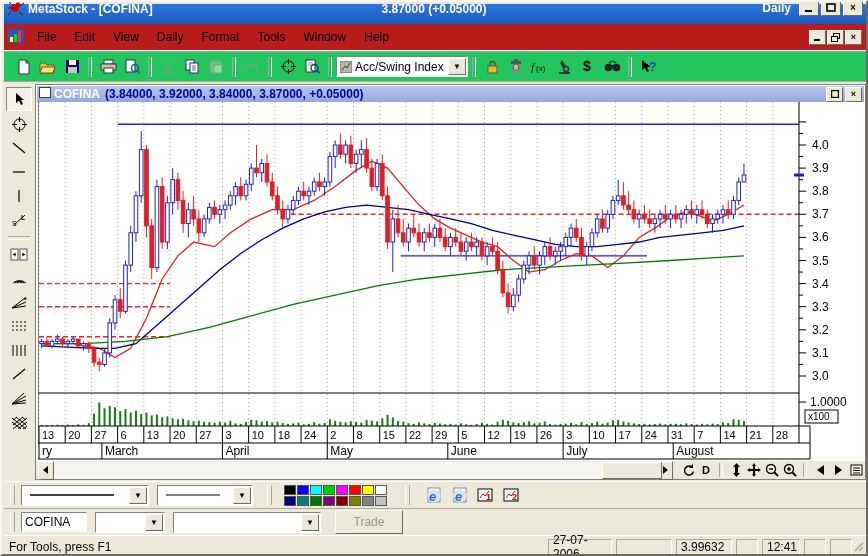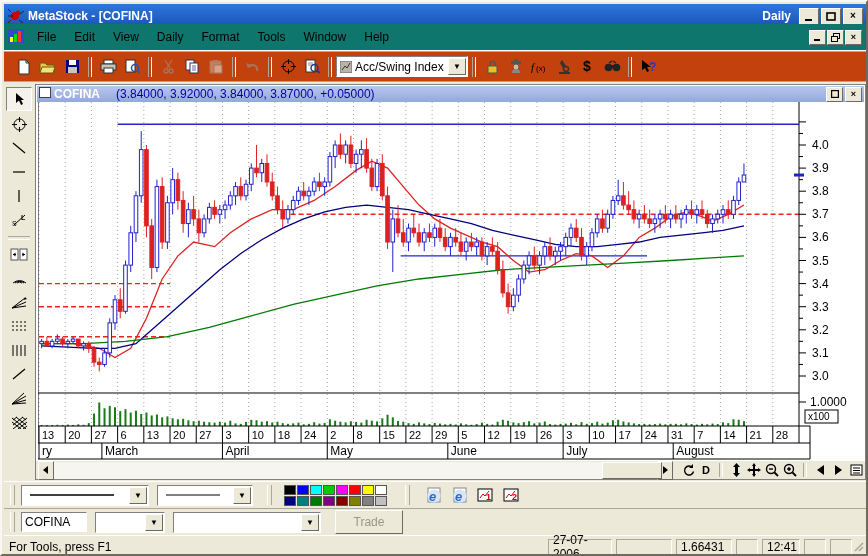--- a/index.html
+++ b/index.html
@@ -1,50 +1,50 @@
 <!DOCTYPE html>
 <html><head>
 <meta charset="utf-8">
 <style>
   html,body{margin:0;padding:0;background:#d8d4c8;}
   #app{position:relative;width:868px;height:556px;background:#ece9d8;
        border:2px solid;border-color:#f8f7f2 #6d6a60 #6d6a60 #f8f7f2;box-sizing:border-box;
        font-family:"Liberation Sans",sans-serif;font-size:12px;overflow:hidden;}
   .titlebar{position:absolute;left:2px;top:2px;width:862px;height:20px;
        background:linear-gradient(180deg,#2f76dd,#1653b6);color:#fff;font-weight:bold;
-       display:flex;align-items:center;padding:12px 3px;box-sizing:border-box;}
+       display:flex;align-items:flex-end;padding:12px 3px;box-sizing:border-box;}
   .titlebar .center{position:absolute;left:300px;width:260px;text-align:center;}
   .titlebar .right{position:absolute;right:3px;display:flex;align-items:center;gap:2px;}
   .winbtn{width:18px;height:15px;background:#ece9d8;border:1px solid;border-color:#fff #6d6a60 #6d6a60 #fff;
        display:flex;align-items:center;justify-content:center;color:#000;font-size:10px;font-weight:bold;line-height:1;}
   .menubar{position:absolute;left:2px;top:22px;width:862px;height:26px;display:flex;align-items:center;
-       border-bottom:1px solid #fff;background:#0f766e;}
+       border-bottom:1px solid #fff;background:#b91c1c;}
   .menuitem{padding:4px 9px;color:#000;}
   .menubar .right{position:absolute;right:4px;display:flex;gap:1px;}
   .smbtn{width:15px;height:13px;background:#ece9d8;border:1px solid;border-color:#fff #6d6a60 #6d6a60 #fff;
        display:flex;align-items:center;justify-content:center;font-size:9px;font-weight:bold;}
   .toolbar{position:absolute;left:2px;top:49px;width:862px;height:31px;display:flex;align-items:center;
-       border-top:1px solid #aca899;border-bottom:1px solid #aca899;background:#c2410c;padding-left:8px;box-sizing:border-box;}
+       border-top:1px solid #aca899;border-bottom:1px solid #aca899;background:#22c55e;padding-left:8px;box-sizing:border-box;}
   .tbtn{width:24px;height:23px;display:flex;align-items:center;justify-content:center;}
   .tsep{width:2px;height:20px;border-left:1px solid #aca899;border-right:1px solid #fff;margin:0 4px;}
   .combo{height:21px;background:#fff;border:1px solid;border-color:#808080 #fff #fff #808080;
        display:flex;align-items:center;font-size:12px;position:relative;box-sizing:border-box;}
   .combo .arrow{position:absolute;right:1px;top:1px;bottom:1px;width:16px;background:#ece9d8;
        border:1px solid;border-color:#fff #6d6a60 #6d6a60 #fff;display:flex;align-items:center;justify-content:center;font-size:8px;}
   .lefttools{position:absolute;left:2px;top:82px;width:30px;height:396px;background:#ece9d8;
        display:flex;flex-direction:column;align-items:center;padding-top:3px;box-sizing:border-box;}
   .ltool{width:24px;height:22px;display:flex;align-items:center;justify-content:center;margin-bottom:2px;}
   .ltool.active{border:1px solid;border-color:#808080 #fff #fff #808080;background:#f4f2ea;}
   .lsep{width:22px;height:2px;border-top:1px solid #aca899;border-bottom:1px solid #fff;margin:3px 0;}
   .chartwin{position:absolute;left:33px;top:82px;width:831px;height:396px;background:#fff;
        border:1px solid #808080;box-sizing:border-box;}
   .charttitle{position:absolute;left:1px;top:1px;right:1px;height:16px;
        background:linear-gradient(180deg,#b9c6ec,#93a9dc);display:flex;align-items:center;padding:0 2px;
        font-weight:bold;font-size:12px;color:#fff;}
-  .charttitle .vals{color:#0000a8;margin-left:16px;font-weight:normal;}
+  .charttitle .vals{color:#0000a8;margin-left:5px;font-weight:bold;}
   .charttitle .right{position:absolute;right:2px;display:flex;gap:2px;}
   .ctbtn{width:15px;height:13px;background:#ece9d8;border:1px solid;border-color:#fff #6d6a60 #6d6a60 #fff;
        display:flex;align-items:center;justify-content:center;font-size:9px;font-weight:bold;color:#000;}
   #chart-svg{position:absolute;left:36px;top:100px;}
   .scrollrow{position:absolute;left:34px;top:459px;width:829px;height:18px;background:#ece9d8;display:flex;align-items:center;}
   .sbtn{width:15px;height:17px;background:#ece9d8;border:1px solid;border-color:#fff #6d6a60 #6d6a60 #fff;
        display:flex;align-items:center;justify-content:center;font-size:8px;}
   .strack{position:relative;height:17px;background:#f6f5ef;}
   .sthumb{position:absolute;top:0;height:17px;background:#ece9d8;border:1px solid;border-color:#fff #6d6a60 #6d6a60 #fff;box-sizing:border-box;}
   .mini{width:18px;height:17px;display:flex;align-items:center;justify-content:center;font-size:11px;font-weight:bold;}
@@ -72,20 +72,21 @@
 
   <div class="titlebar">
     <span style="width:18px;height:16px;display:inline-block;">
       <svg width="18" height="16">
           <circle cx="8" cy="8" r="4" fill="#cc0000"></circle>
           <circle cx="11" cy="5" r="2.4" fill="#cc0000"></circle>
       <path d="M4 4 L1 1 M4 12 L1 15 M12 12 L16 15 M6 8 L1 8 M13 6 L17 3" stroke="#222" stroke-width="1" fill="none"></path>
         </svg>
     </span>
     <span style="margin-left:3px;">MetaStock - [COFINA]</span>
+    <span class="center">3.87000 (+0.05000)</span>
     <span class="right">
       <span style="margin-right:6px;">Daily</span>
       <span class="winbtn">
           <svg width="10" height="9">
             <rect x="1" y="7" width="7" height="2" fill="#000"></rect>
           </svg>
         </span>
       <span class="winbtn">
           <svg width="10" height="9">
             <rect x="1" y="1" width="8" height="7" fill="none" stroke="#000" stroke-width="1.6"></rect>
@@ -1094,21 +1095,21 @@
         <span class="arrow">▼</span>
       </span>
     <span class="tradebtn">Trade</span>
   </div>
 
   <div class="statusbar">
     <span style="margin-left:5px;flex:0 0 auto;">For Tools, press F1</span>
     <span style="flex:1;"></span>
     <span class="spanel" style="width:64px;">27-07-2006</span>
     <span class="spanel" style="width:56px;"></span>
-    <span class="spanel" style="width:56px;">1.66431</span>
+    <span class="spanel" style="width:56px;">3.99632</span>
     <span class="spanel" style="width:22px;"></span>
     <span class="spanel" style="width:38px;">12:41</span>
     <span class="spanel" style="width:22px;"></span>
     <span class="spanel" style="width:22px;margin-right:14px;"></span>
     <span style="position:absolute;right:2px;bottom:2px;"><svg width="12" height="12">
           <path d="M11 3 L3 11 M11 7 L7 11" stroke="#aca899" stroke-width="1.5"></path>
         </svg></span>
   </div>
 
 </div>

